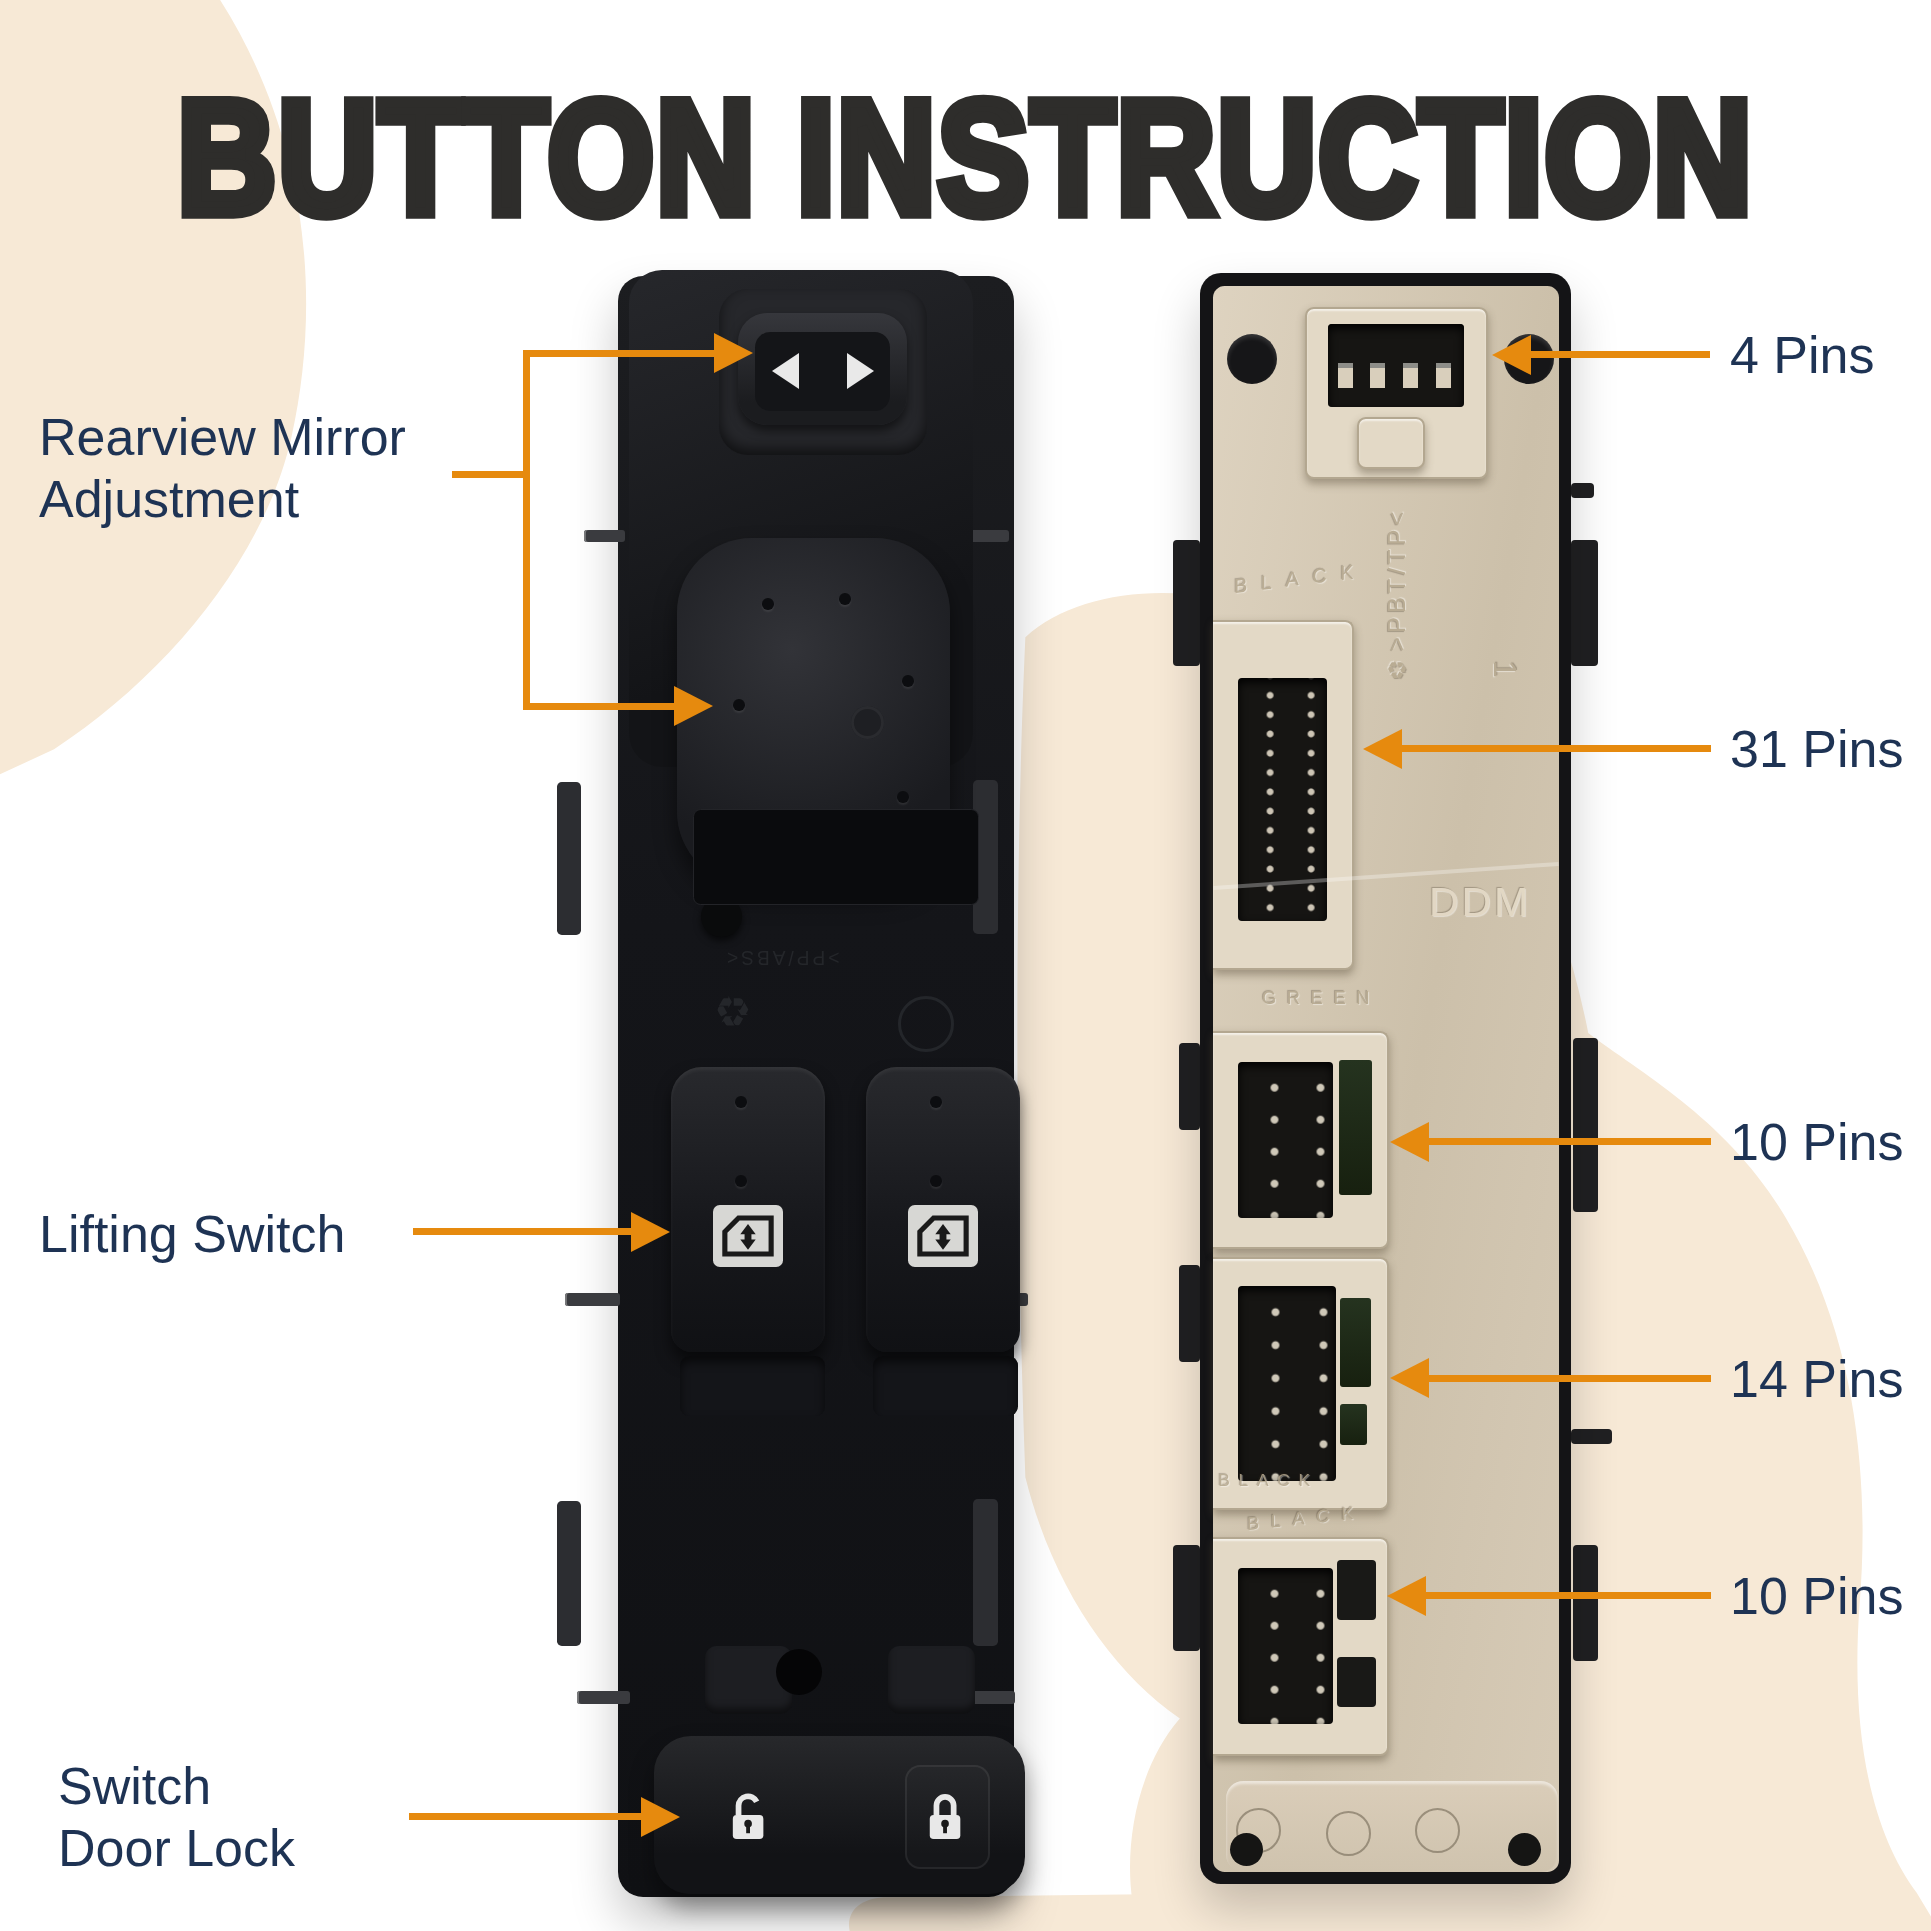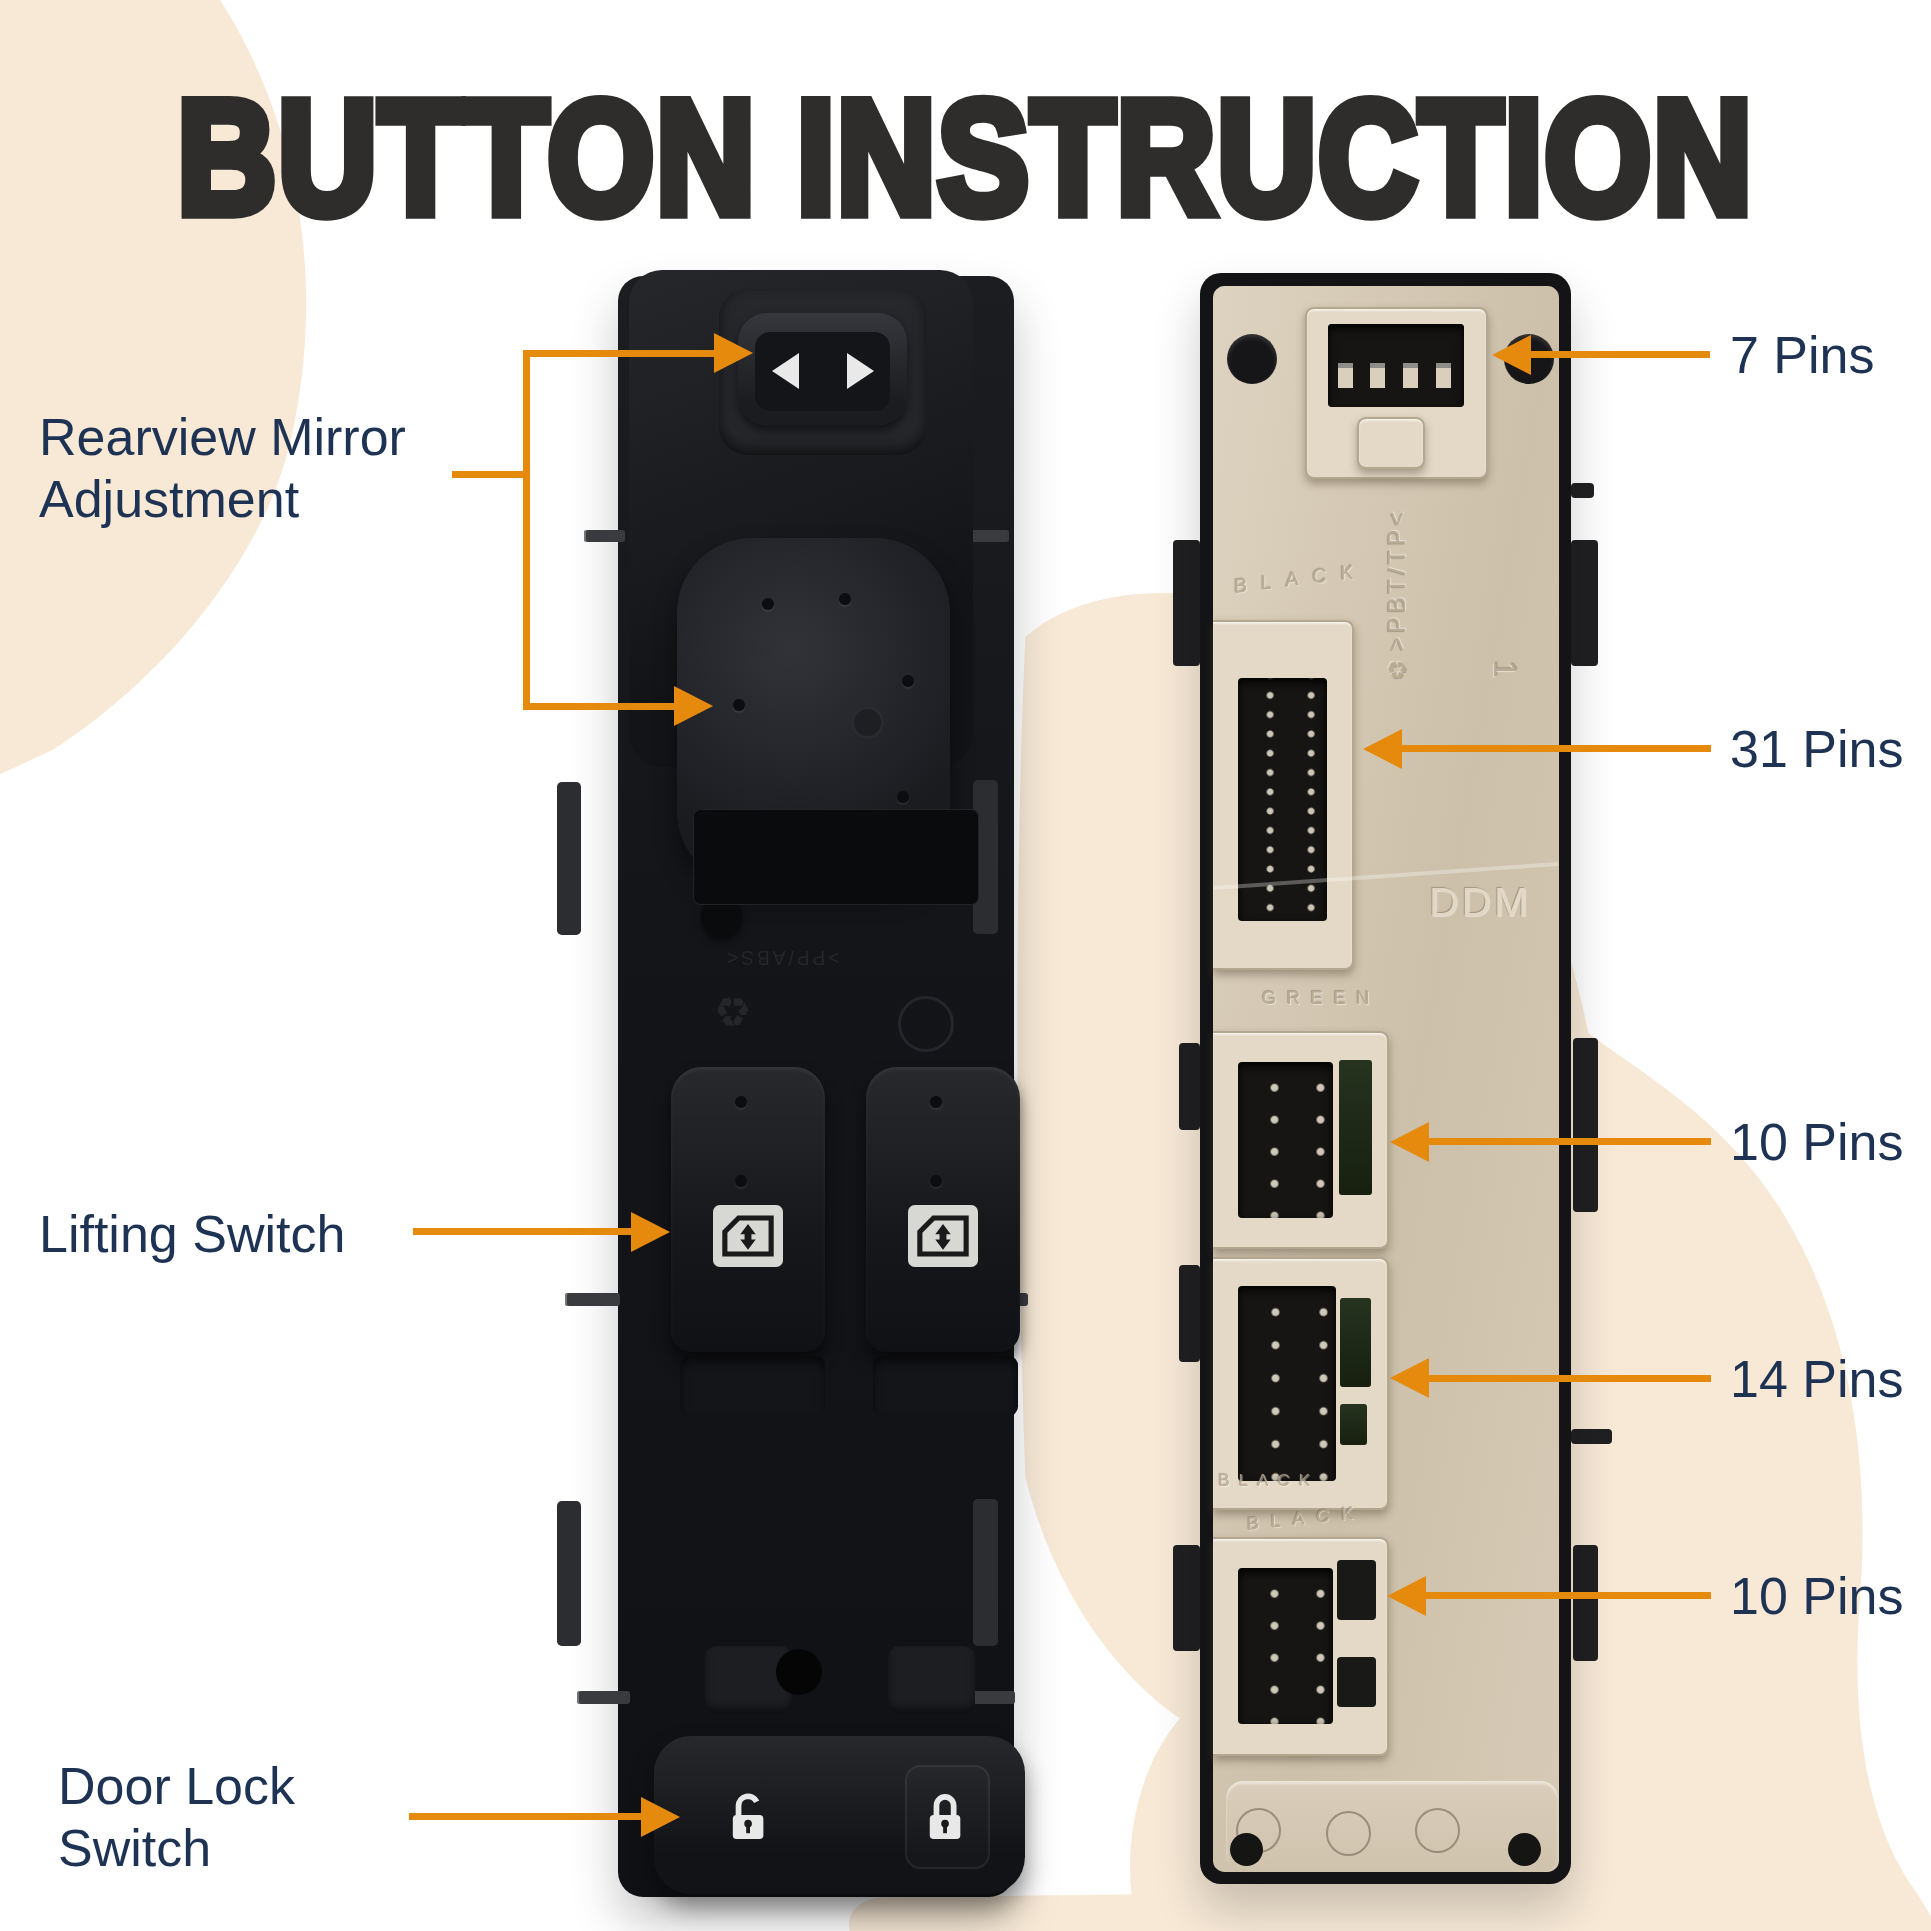--- a/index.html
+++ b/index.html
@@ -268,29 +268,29 @@
   <div class="or" style="left:523px;top:350px;width:193px;height:6.8px;"></div>
   <div class="head-r" style="left:714px;top:333px;"></div>
   <div class="or" style="left:523px;top:703px;width:153px;height:6.8px;"></div>
   <div class="head-r" style="left:674px;top:686px;"></div>
 
   <div class="lbl r nw" style="left:39px;top:1203px;width:362px;">Lifting Switch</div>
   <div class="or" style="left:413px;top:1228px;width:220px;height:6.8px;"></div>
   <div class="head-r" style="left:631px;top:1212px;"></div>
 
   <div class="lbl r" style="left:58px;top:1755px;width:340px;">
+    <div class="nw">Switch</div>
     <div class="nw">Door Lock</div>
-    <div class="nw">Switch</div>
   </div>
   <div class="or" style="left:409px;top:1813px;width:234px;height:6.8px;"></div>
   <div class="head-r" style="left:641px;top:1797px;"></div>
 
   <div class="head-l" style="left:1492px;top:335px;"></div>
   <div class="or" style="left:1528px;top:351px;width:182px;height:6.8px;"></div>
-  <div class="lbl nw" style="left:1730px;top:324px;">7 Pins</div>
+  <div class="lbl nw" style="left:1730px;top:324px;">4 Pins</div>
 
   <div class="head-l" style="left:1363px;top:729px;"></div>
   <div class="or" style="left:1400px;top:745px;width:311px;height:6.8px;"></div>
   <div class="lbl nw" style="left:1730px;top:718px;">31 Pins</div>
 
   <div class="head-l" style="left:1390px;top:1122px;"></div>
   <div class="or" style="left:1427px;top:1138px;width:284px;height:6.8px;"></div>
   <div class="lbl nw" style="left:1730px;top:1111px;">10 Pins</div>
 
   <div class="head-l" style="left:1390px;top:1358px;"></div>

